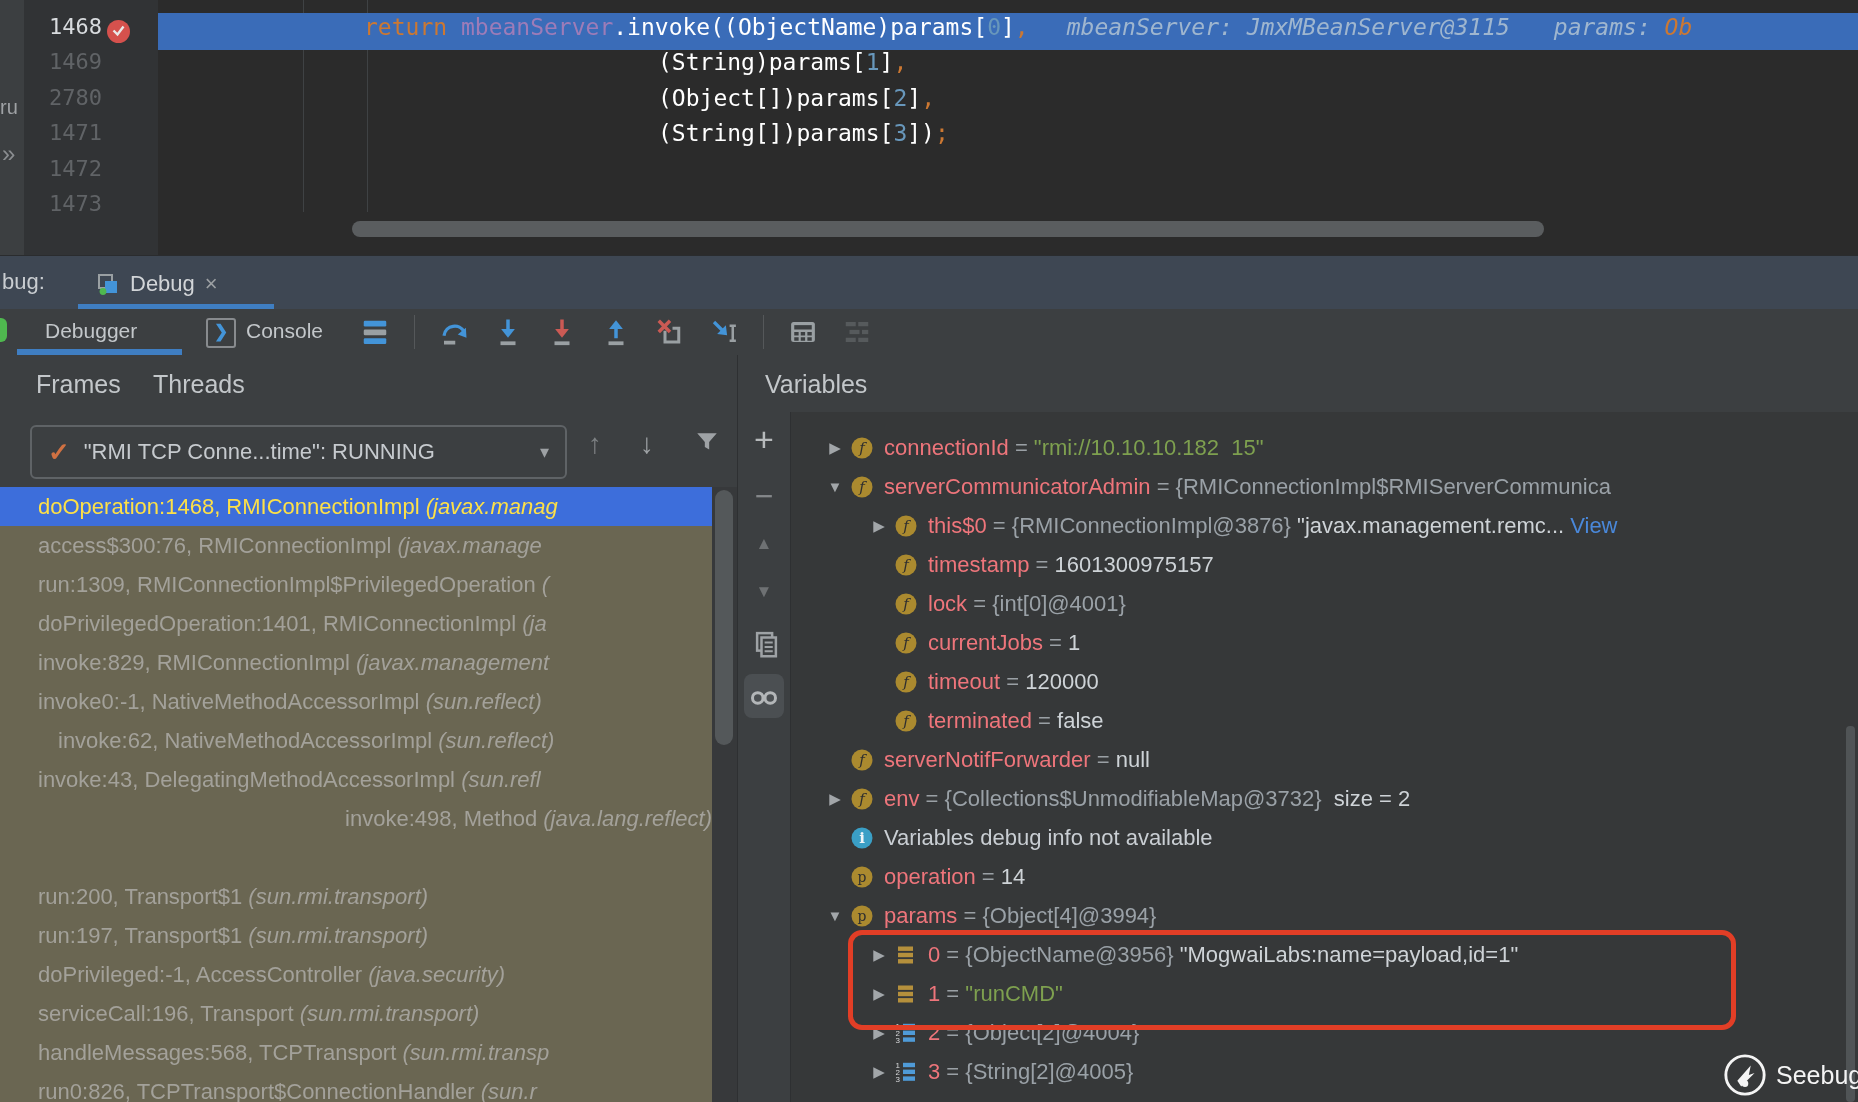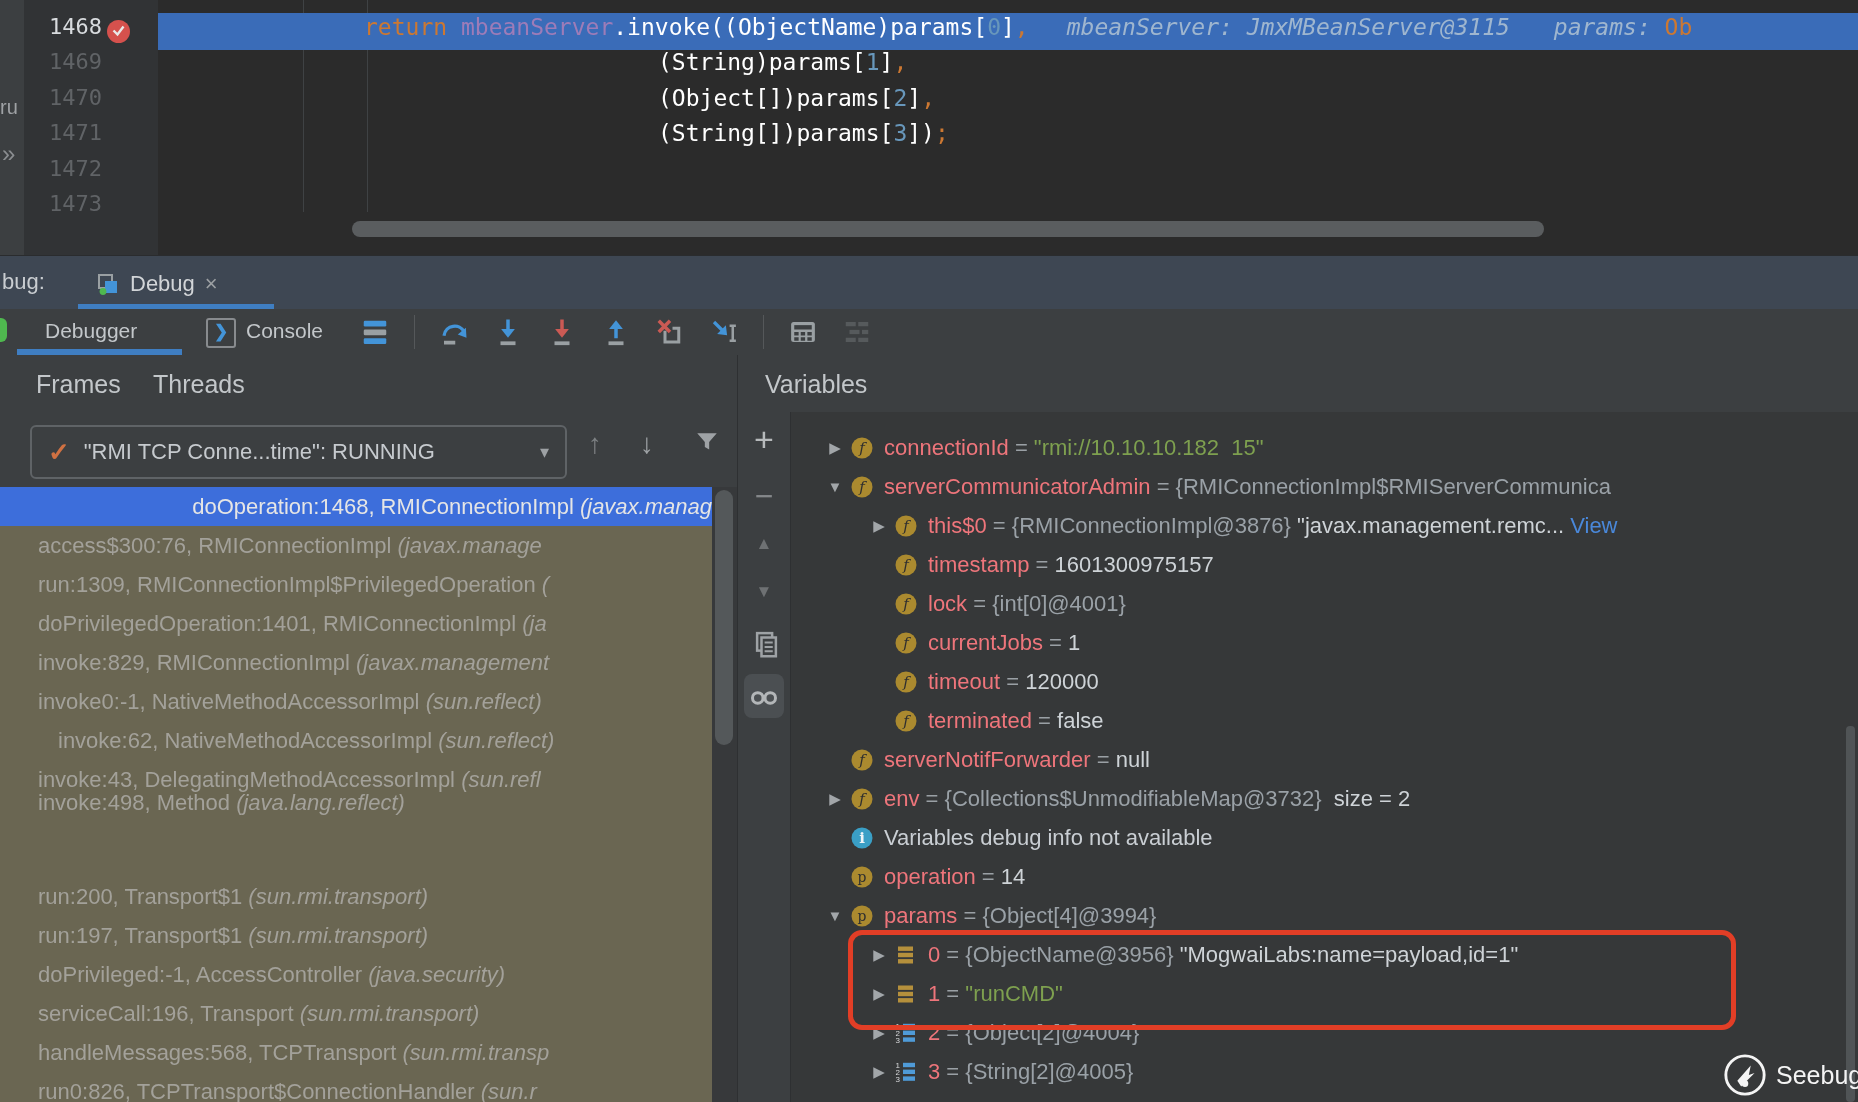--- a/index.html
+++ b/index.html
@@ -21,21 +21,21 @@
   .iguide{position:absolute;top:0;width:1px;height:212px;background:#3f4244;}
   .exec-band{position:absolute;left:0;width:1700px;height:37px;background:#3a6cb8;}
   .crow{position:absolute;height:36px;line-height:36px;white-space:pre;
         font:23px "DejaVu Sans Mono",monospace;color:#a9b7c6;}
   .tk-kw{color:#cc7832;}
   .tk-field{color:#9d7cb8;}
   .tk-plain{color:#ffffff;}
   .tk-num{color:#6897bb;}
   .hintseg{font-style:italic;color:#9fb6cf;margin-left:44px;}
   .hintseg.first{margin-left:38px;}
-  .tk-hintHl{color:#cc7832;}
+  .tk-hintHl{color:#cc7832;font-style:italic;}
   .hscroll{left:352px;top:221px;width:1192px;height:16px;border-radius:8px;background:#5a5d5f;}
 
   
   .debug-bar{left:0;top:255px;width:1858px;height:54px;background:#3e4753;border-top:1px solid #2a2c2e;}
   .db-label{position:absolute;left:2px;top:13px;font-size:22px;color:#c9cdd1;text-align:center;}
   .db-tab{position:absolute;left:96px;top:8px;height:40px;display:flex;align-items:center;gap:10px;}
   .db-tab-text{font-size:22px;color:#d2d5d8;}
   .db-close{font-size:22px;color:#9ca0a3;}
   .db-underline{position:absolute;left:78px;top:48px;width:196px;height:6px;background:#3f7ec2;}
 
@@ -64,21 +64,21 @@
   .combo-check{color:#d07142;font-size:26px;margin-left:16px;font-weight:bold;}
   .combo-text{color:#c6cace;font-size:22px;margin-left:14px;white-space:pre;}
   .combo-caret{position:absolute;right:16px;color:#9da1a4;font-size:18px;}
   .fr-tool{position:absolute;top:16px;font-size:28px;color:#9ea2a5;}
   .icon26{width:26px;height:26px;display:inline-block;position:absolute;}
   .frames-list{position:absolute;left:0;top:75px;width:712px;height:615px;background:#6a6652;overflow:hidden;}
   .frow{position:absolute;left:0;width:712px;height:39px;line-height:39px;padding-left:38px;
         box-sizing:border-box;white-space:nowrap;overflow:hidden;
         font-size:22px;color:#a3a19a;}
   .frow .pkg{font-style:italic;}
-  .frow.sel{background:#3d6edb;color:#e5e5e5;text-align:right;}
+  .frow.sel{background:#3d6edb;color:#fde047;}
   .fr-sbtrack{position:absolute;left:712px;top:75px;width:25px;height:615px;background:#37393b;}
   .fr-sbthumb{position:absolute;left:3px;top:3px;width:18px;height:255px;background:#54585a;border-radius:9px;}
 
   
   .vars-pane{left:738px;top:412px;width:1120px;height:690px;background:#363839;}
   .watch-col{position:absolute;left:0;top:0;width:52px;height:690px;background:#3c3f41;border-right:1px solid #2e3032;}
   .wc-it{position:absolute;left:0;width:52px;text-align:center;}
   .wc-plus{font-size:34px;color:#b7babc;}
   .wc-minus{font-size:32px;color:#85888a;}
   .wc-tri{font-size:17px;color:#6e7173;}
@@ -123,21 +123,21 @@
         <div class="crow" style="top: 191px; left: 500px;"></div>
       </div>
     <div class="abs gutter">
         <div class="gnum" style="top: -22px;">1467</div>
         <div class="gnum cur" style="top: 13.5px;">1468</div>
         <span class="bp" style="top: 17.5px;"><svg viewBox="0 0 27 27">
             <circle cx="13.5" cy="13.5" r="11.5" fill="#d5514d"></circle>
             <path d="M8.5 12.5 L12.5 16.5 L18.5 8.5" fill="none" stroke="#e9e9e9" stroke-width="2.4"></path>
           </svg></span>
         <div class="gnum" style="top: 49px;">1469</div>
-        <div class="gnum" style="top: 84.5px;">1470</div>
+        <div class="gnum" style="top: 84.5px;">2780</div>
         <div class="gnum" style="top: 120px;">1471</div>
         <div class="gnum" style="top: 155.5px;">1472</div>
         <div class="gnum" style="top: 191px;">1473</div>
       </div>
     <div class="abs left-strip">
       <span class="frag" style="left:0;top:96px">ru</span>
       <span class="frag" style="left:2px;top:140px;font-size:24px;color:#8a8d90">»</span>
     </div>
     <div class="abs hscroll"></div>
   </div>
@@ -264,21 +264,21 @@
       </span>
     <div class="frames-list">
         <div class="frow sel" style="top: 0px;"><span>doOperation:1468, RMIConnectionImpl </span><span class="pkg">(javax.manag</span></div>
         <div class="frow" style="top: 39px;"><span>access$300:76, RMIConnectionImpl </span><span class="pkg">(javax.manage</span></div>
         <div class="frow" style="top: 78px;"><span>run:1309, RMIConnectionImpl$PrivilegedOperation </span><span class="pkg">(</span></div>
         <div class="frow" style="top: 117px;"><span>doPrivilegedOperation:1401, RMIConnectionImpl </span><span class="pkg">(ja</span></div>
         <div class="frow" style="top: 156px;"><span>invoke:829, RMIConnectionImpl </span><span class="pkg">(javax.management</span></div>
         <div class="frow" style="top: 195px;"><span>invoke0:-1, NativeMethodAccessorImpl </span><span class="pkg">(sun.reflect)</span></div>
         <div class="frow" style="top: 234px; margin-left: 20px;"><span>invoke:62, NativeMethodAccessorImpl </span><span class="pkg">(sun.reflect)</span></div>
         <div class="frow" style="top: 273px;"><span>invoke:43, DelegatingMethodAccessorImpl </span><span class="pkg">(sun.refl</span></div>
-        <div class="frow" style="top: 296px;"><span>invoke:498, Method </span><span class="pkg">(java.lang.reflect)</span></div>
+        <div class="frow" style="top: 312px; text-align: right;"><span>invoke:498, Method </span><span class="pkg">(java.lang.reflect)</span></div>
         <div class="frow" style="top: 390px;"><span>run:200, Transport$1 </span><span class="pkg">(sun.rmi.transport)</span></div>
         <div class="frow" style="top: 429px;"><span>run:197, Transport$1 </span><span class="pkg">(sun.rmi.transport)</span></div>
         <div class="frow" style="top: 468px;"><span>doPrivileged:-1, AccessController </span><span class="pkg">(java.security)</span></div>
         <div class="frow" style="top: 507px;"><span>serviceCall:196, Transport </span><span class="pkg">(sun.rmi.transport)</span></div>
         <div class="frow" style="top: 546px;"><span>handleMessages:568, TCPTransport </span><span class="pkg">(sun.rmi.transp</span></div>
         <div class="frow" style="top: 585px;"><span>run0:826, TCPTransport$ConnectionHandler </span><span class="pkg">(sun.r</span></div>
       </div>
     <div class="fr-sbtrack">
       <div class="fr-sbthumb"></div>
     </div>

